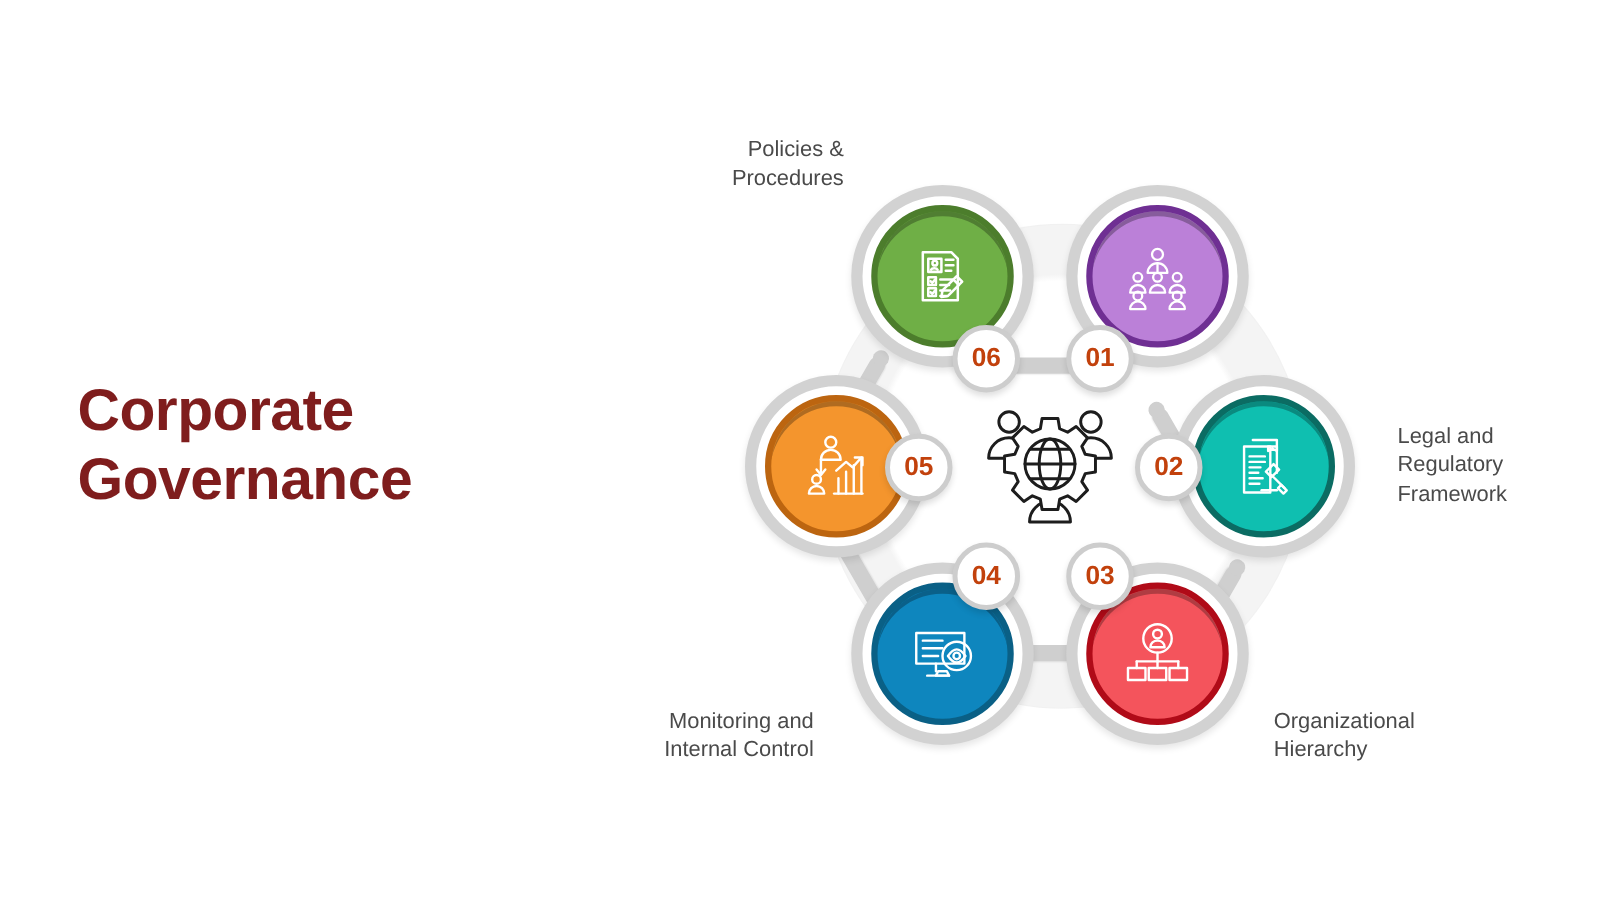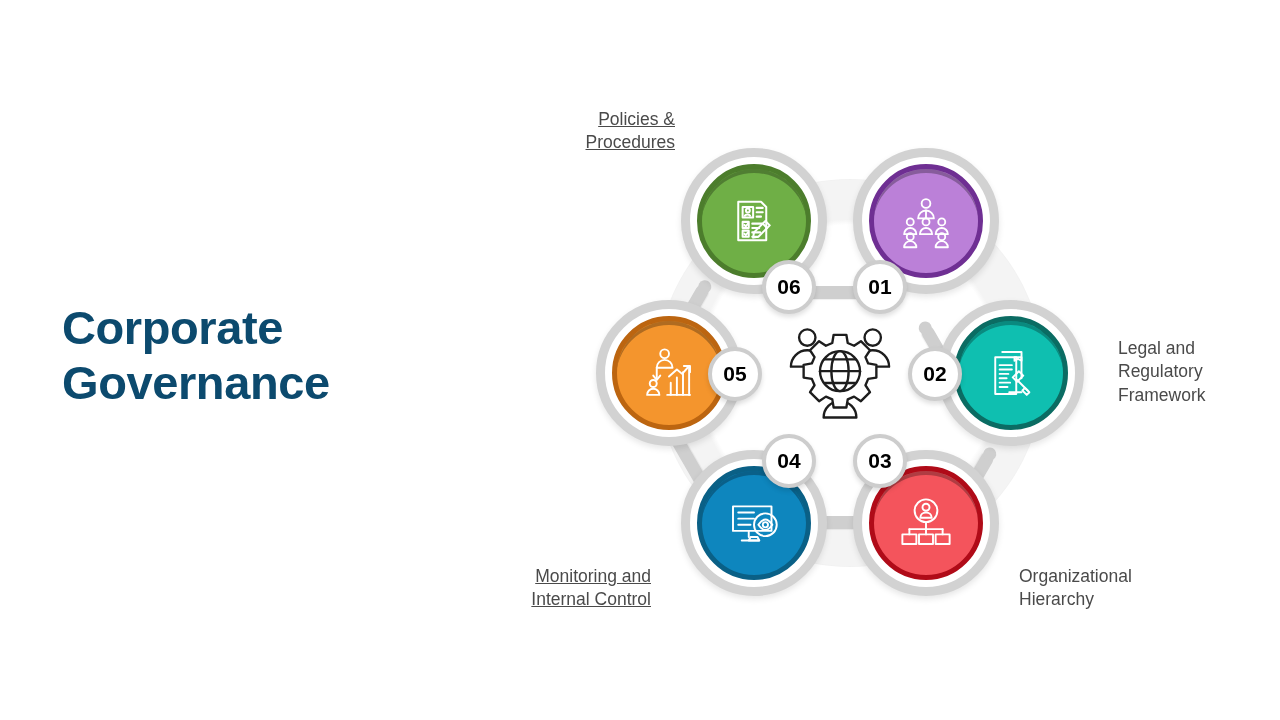--- a/index.html
+++ b/index.html
@@ -8,21 +8,21 @@
     background:#ffffff;
     font-family:"Liberation Sans", sans-serif;
     position:relative;
   }
   #slide{position:absolute;inset:0;width:1280px;height:720px;background:#fff;}
 
   
   #title{
     position:absolute;left:62px;top:300px;width:420px;
     font-size:47px;line-height:1.18;font-weight:bold;
-    color:#0c4a6e;letter-spacing:-0.4px;
+    color:#7f1d1d;letter-spacing:-0.4px;
     white-space:pre-line;
   }
 
   
   #stage{position:absolute;left:540px;top:73px;width:600px;height:600px;}
 
   .bg-ring{
     position:absolute;left:116px;top:106px;width:388px;height:388px;
     border-radius:50%;
     background:radial-gradient(circle at 50% 50%, #ffffff 0 54%, #f4f4f4 56% 100%);
@@ -64,39 +64,39 @@
   }
   .node .ico{position:relative;width:56px;height:56px;z-index:3;}
   .node .ico svg{width:100%;height:100%;display:block;}
 
   
   .badge{
     position:absolute;width:54px;height:54px;margin-left:-27px;margin-top:-27px;
     border-radius:50%;background:#ffffff;
     border:4px solid #cdcdcd;box-sizing:border-box;
     display:flex;align-items:center;justify-content:center;
-    font-size:21px;font-weight:bold;color:#000000;
+    font-size:21px;font-weight:bold;color:#c2410c;
     box-shadow:0 3px 5px rgba(0,0,0,0.13);
     z-index:14;
   }
 
   
   #center-emblem{
     position:absolute;left:300px;top:300px;width:110px;height:100px;
     margin-left:-55px;margin-top:-50px;z-index:6;
   }
   #center-emblem svg{width:100%;height:100%;display:block;}
 
   
   .caption{
     position:absolute;font-size:17.5px;line-height:1.33;color:#4a4a4a;
     white-space:pre-line;
   }
   .cap-right{text-align:left;}
-  .cap-left{text-align:right;text-decoration:underline;}
+  .cap-left{text-align:right;}
 </style>
 </head>
 <body>
 
 <div id="slide">
 
   <div id="title">Corporate
 Governance</div>
 
   <div id="stage">

